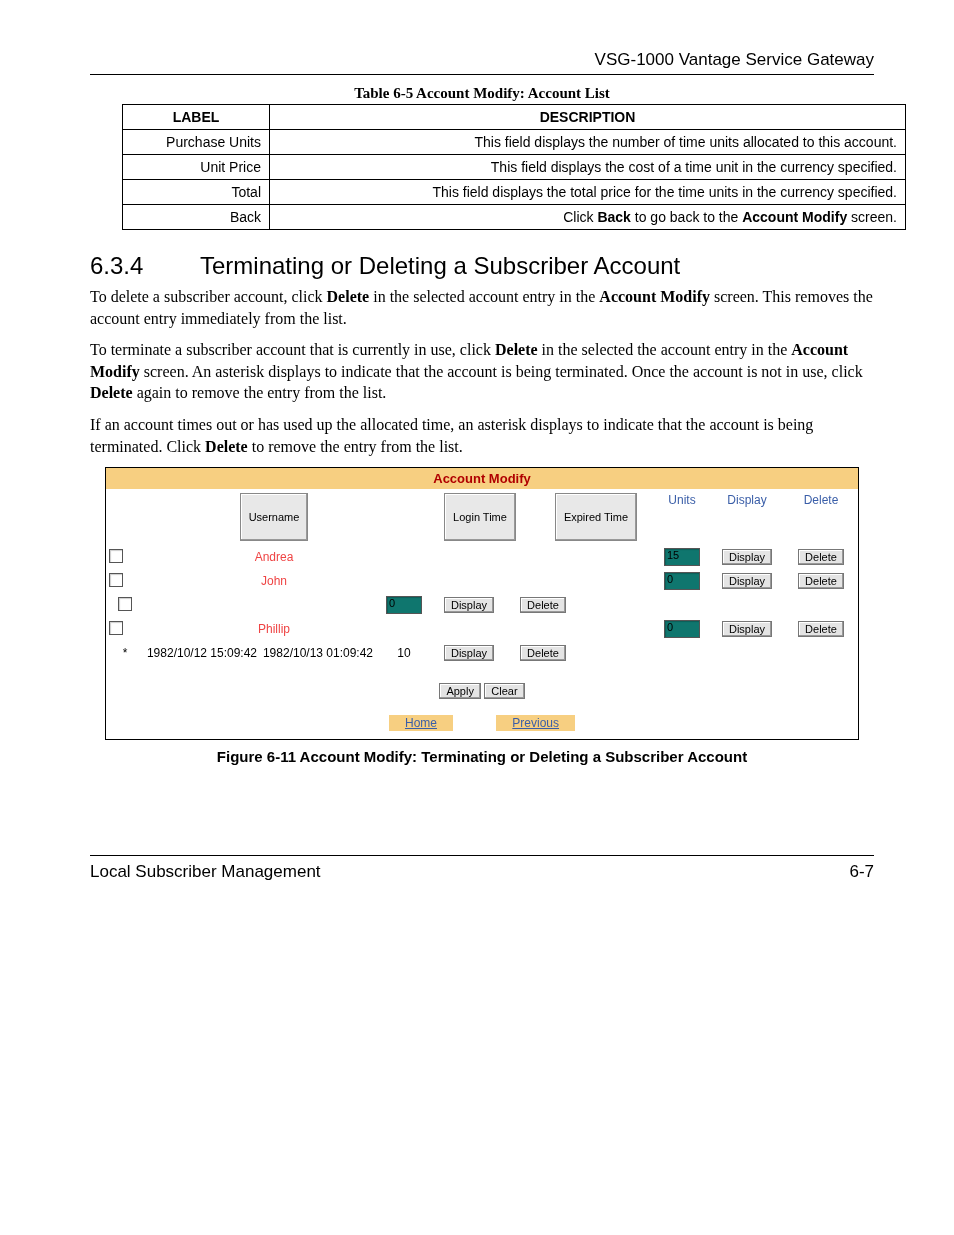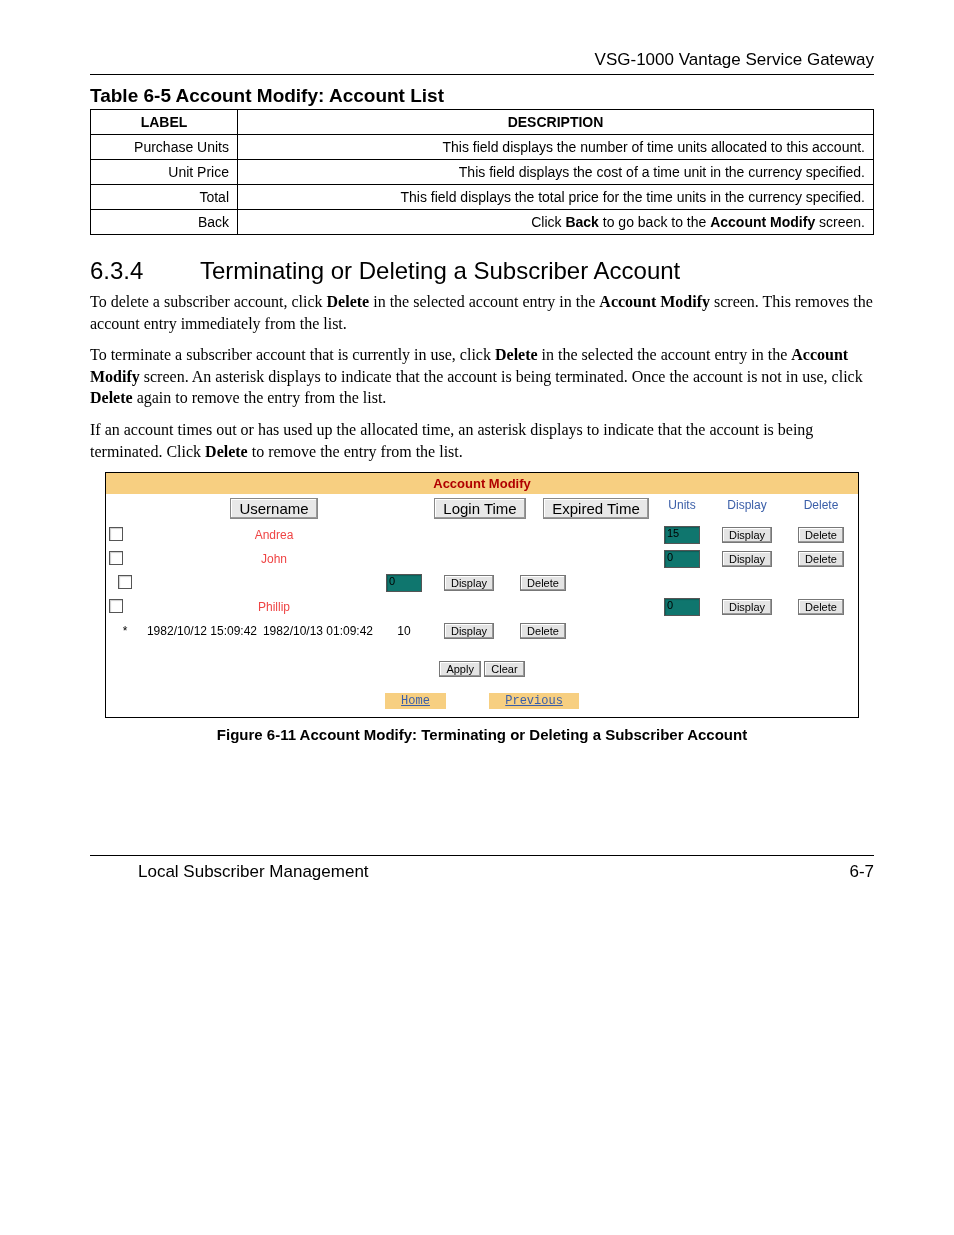--- a/index.html
+++ b/index.html
@@ -20,28 +20,31 @@
     text-align: right;
     font-size: 17px;
     margin-bottom: 4px;
   }
   .hr-line {
     border: none;
     border-top: 1.5px solid #000;
     margin: 0 0 10px 0;
   }
   .table-caption {
+    text-align: center;
     font-weight: bold;
-    font-size: 19px;
+    font-size: 15px;
     margin: 6px 0 2px 0;
+    font-family: Liberation Serif, serif;
   }
   table.def-table {
     width: 100%;
     border-collapse: collapse;
     font-size: 14px;
+    margin-left: 32px;
   }
   table.def-table th, table.def-table td {
     border: 1px solid #000;
     padding: 4px 8px;
     text-align: right;
     vertical-align: top;
   }
   table.def-table th {
     font-weight: bold;
     text-align: center;
@@ -89,22 +92,22 @@
   .ss-col-disp  { flex: 0 0 70px;  text-align:center;}
   .ss-col-del   { flex: 0 0 70px;  text-align:center;}
   .ss-header-row > div {
     padding: 4px 2px;
     font-size: 12px;
   }
   .ss-header-row .hbtn {
     display:inline-block;
     background: #e8e8e8;
     border: 1px solid #888;
-    padding: 1px 8px;
-    font-size: 15px;
+    padding: 17px 8px;
+    font-size: 11px;
     box-shadow: inset -1px -1px 0 #999, inset 1px 1px 0 #fff;
   }
   .ss-header-row .hlbl {
     color: #3a5ea8;
     font-size: 12px;
   }
   .ss-row {
     display: flex;
     align-items: center;
     min-height: 24px;
@@ -142,40 +145,38 @@
     padding: 4px 0 8px 0;
   }
   .ss-links span {
     color:#3a5ea8;
     background:#f7cf81;
     padding:1px 16px;
     font-size:12px;
     text-decoration: underline;
     margin: 0 20px;
     display:inline-block;
-    font-family:Liberation Mono, monospace;
   }
   .figure-caption {
     text-align:center;
     font-weight:bold;
     font-size:15px;
     margin: 8px 0 0 0;
   }
   .page-footer {
     position: absolute;
     left: 90px;
     right: 80px;
     bottom: 40px;
   }
   .page-footer .hr-line { margin-bottom: 6px; }
   .footer-flex {
     display:flex;
     justify-content: space-between;
     font-size: 17px;
-    margin-left: 48px;
   }
 </style>
 </head>
 <body>
 
 <div class="page">
 
   <div class="header-right">VSG-1000 Vantage Service Gateway</div>
   <hr class="hr-line">
 

